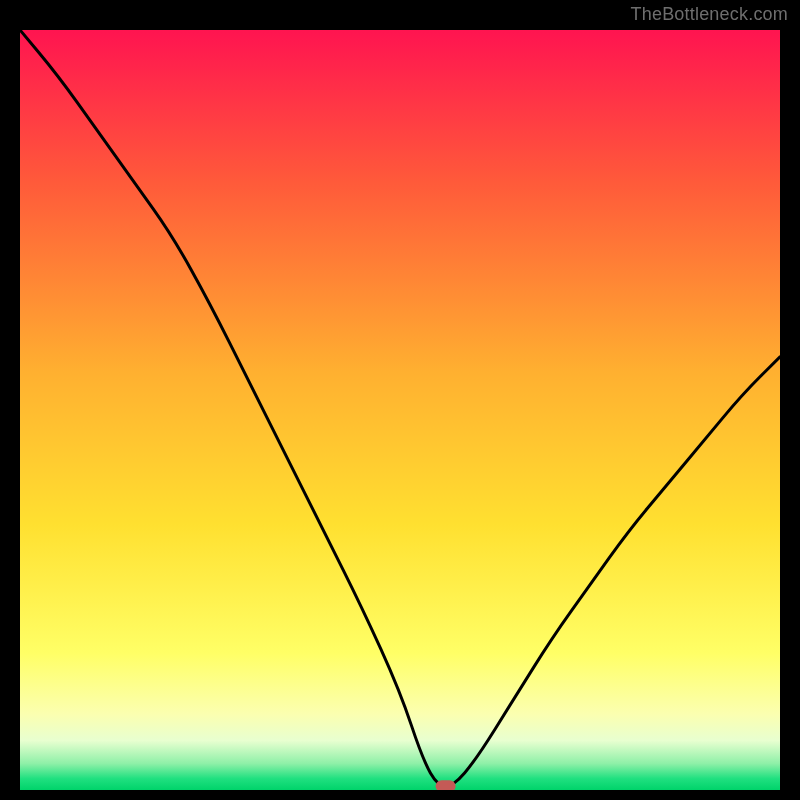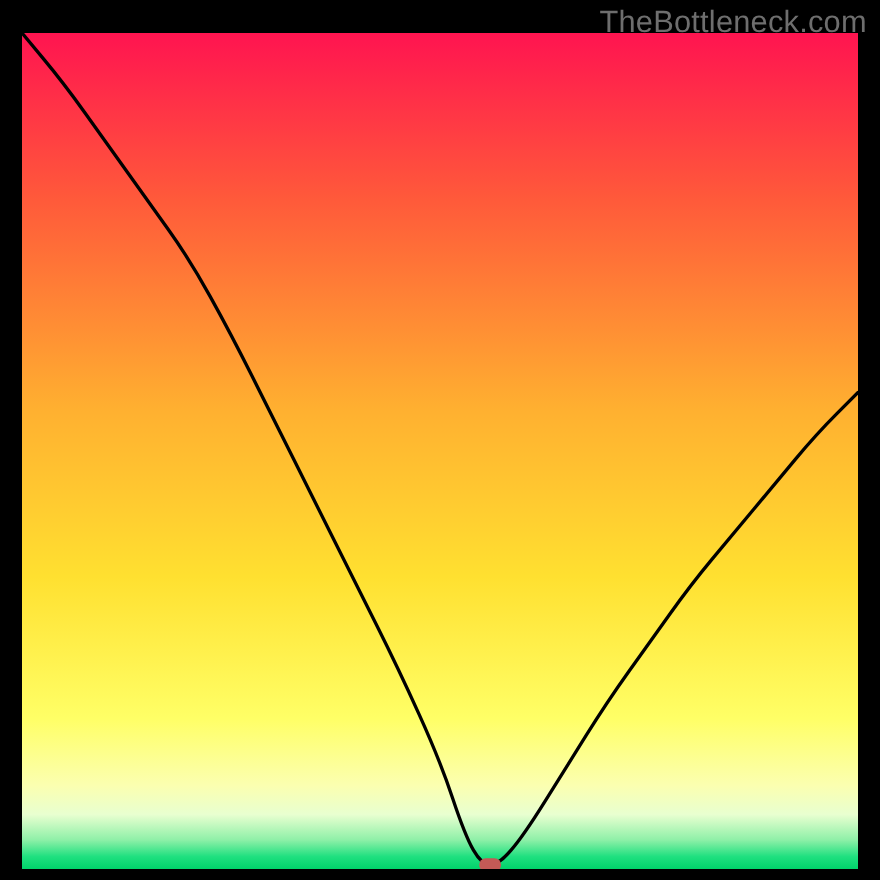--- a/index.html
+++ b/index.html
@@ -14,21 +14,21 @@
     position: relative;
     width: 800px;
     height: 800px;
     background: #000;
   }
   .watermark {
     position: absolute;
     top: 4px;
     right: 12px;
     color: #6e6e6e;
-    font-size: 28px;
+    font-size: 18px;
     font-weight: 500;
     letter-spacing: 0.2px;
     z-index: 5;
   }
   .plot-wrap {
     position: absolute;
     left: 20px;
     top: 30px;
     width: 760px;
     height: 760px;

